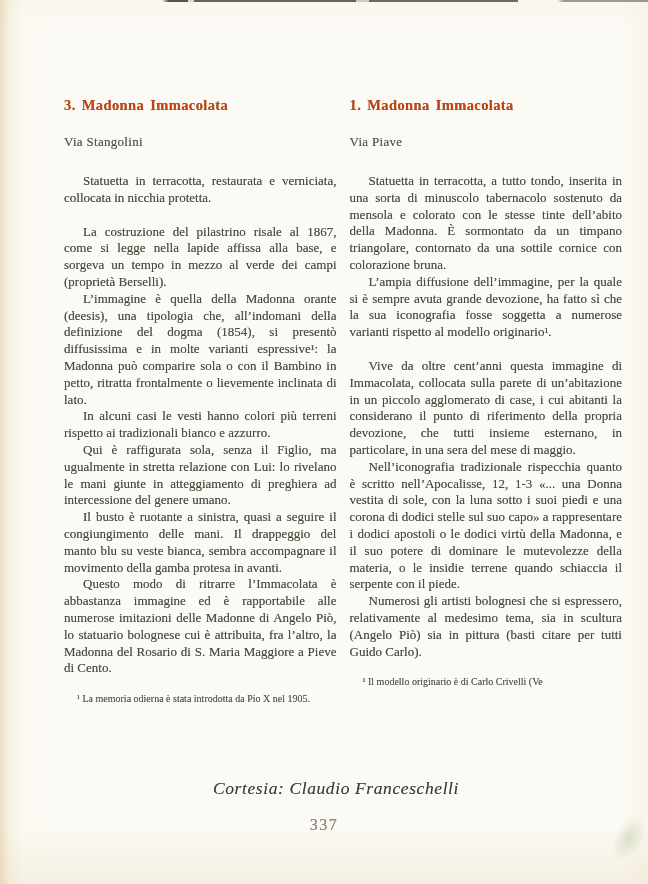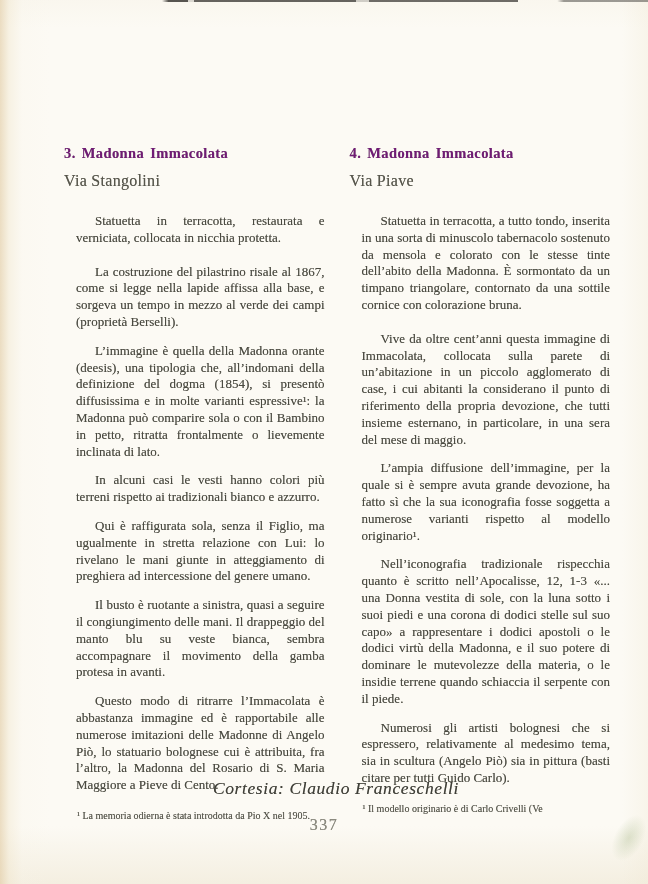--- a/index.html
+++ b/index.html
@@ -42,27 +42,27 @@
     transform:rotate(28deg);
   }
   .columns {
     position:absolute; left:64px; top:97px; width:558px;
     display:flex; gap:13px;
   }
   .column { flex:1; min-width:0; }
   .heading-block { margin-bottom:23px; }
   .col-heading {
     font-size:14.5px; font-weight:bold; letter-spacing:0.4px;
-    color:#701a75; word-spacing:2px;margin-top:48px;
+    color:#c2410c; word-spacing:2px;
   }
   .col-subheading {
-    font-size:16px; color:#56554b; margin-top:10px; letter-spacing:0.3px;
+    font-size:13px; color:#56554b; margin-top:20px; letter-spacing:0.3px;
   }
   p.body-par {
-    margin:12px; font-size:13px; line-height:16.8px;
+    margin:0; font-size:13px; line-height:16.8px;
     text-align:justify; text-indent:19px; color:#4a4a41;
   }
   p.gap-before { margin-top:17px; }
   .footnote {
     margin-top:15px; font-size:10px; line-height:14px;
     color:#55554b; text-align:justify; text-indent:13px;
   }
   .credit {
     position:absolute; left:12px; top:778px; width:648px;
     text-align:center; font-style:italic; font-size:17.5px;
@@ -93,26 +93,26 @@
       <p class="body-par">L’immagine è quella della Madonna orante (deesis), una tipologia che, all’indomani della definizione del dogma (1854), si presentò diffusissima e in molte varianti espressive¹: la Madonna può comparire sola o con il Bambino in petto, ritratta frontalmente o lievemente inclinata di lato.</p>
       <p class="body-par">In alcuni casi le vesti hanno colori più terreni rispetto ai tradizionali bianco e azzurro.</p>
       <p class="body-par">Qui è raffigurata sola, senza il Figlio, ma ugualmente in stretta relazione con Lui: lo rivelano le mani giunte in atteggiamento di preghiera ad intercessione del genere umano.</p>
       <p class="body-par">Il busto è ruotante a sinistra, quasi a seguire il congiungimento delle mani. Il drappeggio del manto blu su veste bianca, sembra accompagnare il movimento della gamba protesa in avanti.</p>
       <p class="body-par">Questo modo di ritrarre l’Immacolata è abbastanza immagine ed è rapportabile alle numerose imitazioni delle Madonne di Angelo Piò, lo statuario bolognese cui è attribuita, fra l’altro, la Madonna del Rosario di S. Maria Maggiore a Pieve di Cento.</p>
       <p class="footnote">¹ La memoria odierna è stata introdotta da Pio X nel 1905.</p>
     </div>
 
     <div class="column">
       <div class="heading-block">
-        <div class="col-heading">4. Madonna Immacolata</div>
+        <div class="col-heading">1. Madonna Immacolata</div>
         <div class="col-subheading">Via Piave</div>
       </div>
       <p class="body-par">Statuetta in terracotta, a tutto tondo, inserita in una sorta di minuscolo tabernacolo sostenuto da mensola e colorato con le stesse tinte dell’abito della Madonna. È sormontato da un timpano triangolare, contornato da una sottile cornice con colorazione bruna.</p>
+      <p class="body-par">L’ampia diffusione dell’immagine, per la quale si è sempre avuta grande devozione, ha fatto sì che la sua iconografia fosse soggetta a numerose varianti rispetto al modello originario¹.</p>
       <p class="body-par gap-before">Vive da oltre cent’anni questa immagine di Immacolata, collocata sulla parete di un’abitazione in un piccolo agglomerato di case, i cui abitanti la considerano il punto di riferimento della propria devozione, che tutti insieme esternano, in particolare, in una sera del mese di maggio.</p>
-      <p class="body-par">L’ampia diffusione dell’immagine, per la quale si è sempre avuta grande devozione, ha fatto sì che la sua iconografia fosse soggetta a numerose varianti rispetto al modello originario¹.</p>
       <p class="body-par">Nell’iconografia tradizionale rispecchia quanto è scritto nell’Apocalisse, 12, 1-3 «... una Donna vestita di sole, con la luna sotto i suoi piedi e una corona di dodici stelle sul suo capo» a rappresentare i dodici apostoli o le dodici virtù della Madonna, e il suo potere di dominare le mutevolezze della materia, o le insidie terrene quando schiaccia il serpente con il piede.</p>
       <p class="body-par">Numerosi gli artisti bolognesi che si espressero, relativamente al medesimo tema, sia in scultura (Angelo Piò) sia in pittura (basti citare per tutti Guido Carlo).</p>
       <p class="footnote">¹ Il modello originario è di Carlo Crivelli (Ve</p>
     </div>
 
   </div>
 
   <div class="credit">Cortesia: Claudio Franceschelli</div>
   <div class="page-number">337</div>
 </div>

